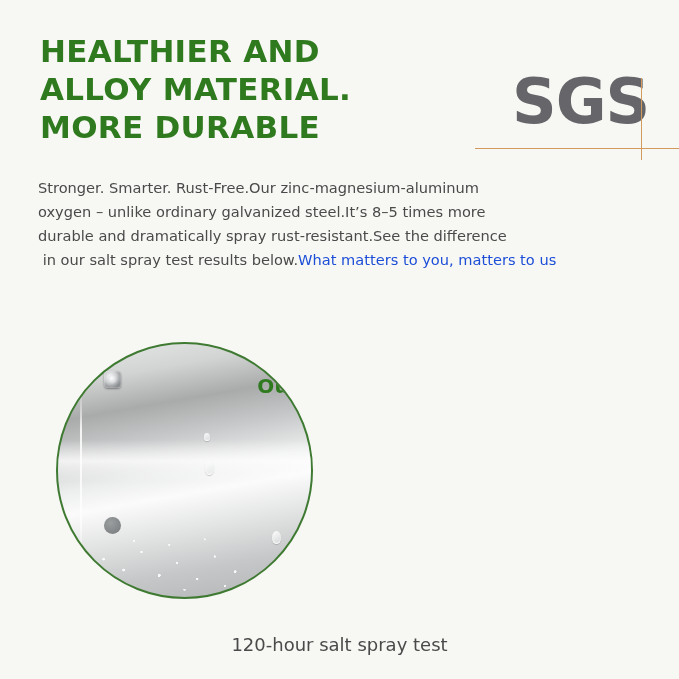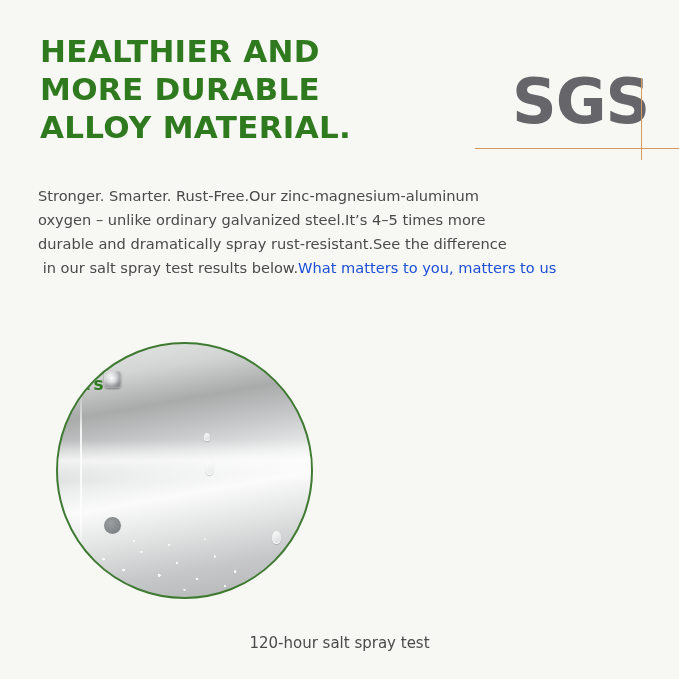--- a/index.html
+++ b/index.html
@@ -73,21 +73,21 @@
     top: 16px;
     width: 1px;
     height: 82px;
     background: #d39a5c;
   }
 
   
   .body-copy {
     position: absolute;
     left: 38px;
-    top: 184px;
+    top: 176px;
     width: 610px;
     font-family: "DejaVu Sans", sans-serif;
     font-size: 14.6px;
     line-height: 24px;
     color: #4a4a4a;
   }
   .body-copy .copy-line { display: block; white-space: pre; }
   .copy-green { color: #1d4ed8; }
 
   
@@ -289,61 +289,61 @@
   .odrop-a { left: 4px; top: 122px; width: 7px; height: 10px; }
   .odrop-b { left: 160px; top: 136px; width: 8px; height: 11px; }
   .odrop-c { left: 142px; top: 148px; width: 6px; height: 6px; }
   .odrop-d { left: 44px; top: 200px; width: 6px; height: 8px; }
   .odrop-e { left: 170px; top: 212px; width: 7px; height: 9px; }
 
   .disc-label {
     position: absolute;
     top: 30px;
     width: 100%;
-    text-align: left;
+    text-align: right;
     font-family: "DejaVu Sans", sans-serif;
     font-weight: bold;
-    font-size: 17px;
+    font-size: 20px;
     letter-spacing: .2px;
   }
   .label-ours { color: #2f7a1f; }
   .label-others { color: #17171a; }
 
   
   .caption {
     position: absolute;
     left: 0;
     top: 634px;
     width: 679px;
     text-align: center;
     font-family: "DejaVu Sans", sans-serif;
-    font-size: 15px;
+    font-size: 18px;
     color: #4a4a4a;
   }
 </style>
 </head>
 <body>
 
 <div class="page">
 
   <div class="headline">
     <span class="hl-line">HEALTHIER AND</span>
+    <span class="hl-line">ALLOY MATERIAL.</span>
     <span class="hl-line">MORE DURABLE</span>
-    <span class="hl-line">ALLOY MATERIAL.</span>
   </div>
 
   <div class="sgs-logo">
     <div class="sgs-text">SGS</div>
     <div class="sgs-hline"></div>
     <div class="sgs-vline"></div>
   </div>
 
   <div class="body-copy">
     <span class="copy-line"><span>Stronger. Smarter. Rust-Free.Our zinc-magnesium-aluminum</span></span>
-    <span class="copy-line"><span>oxygen – unlike ordinary galvanized steel.It’s 4–5 times more</span></span>
+    <span class="copy-line"><span>oxygen – unlike ordinary galvanized steel.It’s 8–5 times more</span></span>
     <span class="copy-line"><span>durable and dramatically spray rust-resistant.See the difference</span></span>
     <span class="copy-line"><span> in our salt spray test results below.</span><span class="copy-green">What matters to you, matters to us</span></span>
   </div>
 
   <div class="compare">
 
     <div class="disc disc-ours">
       <div class="ours-band"></div>
       <div class="ours-seam"></div>
       <div class="ours-spray"></div>

